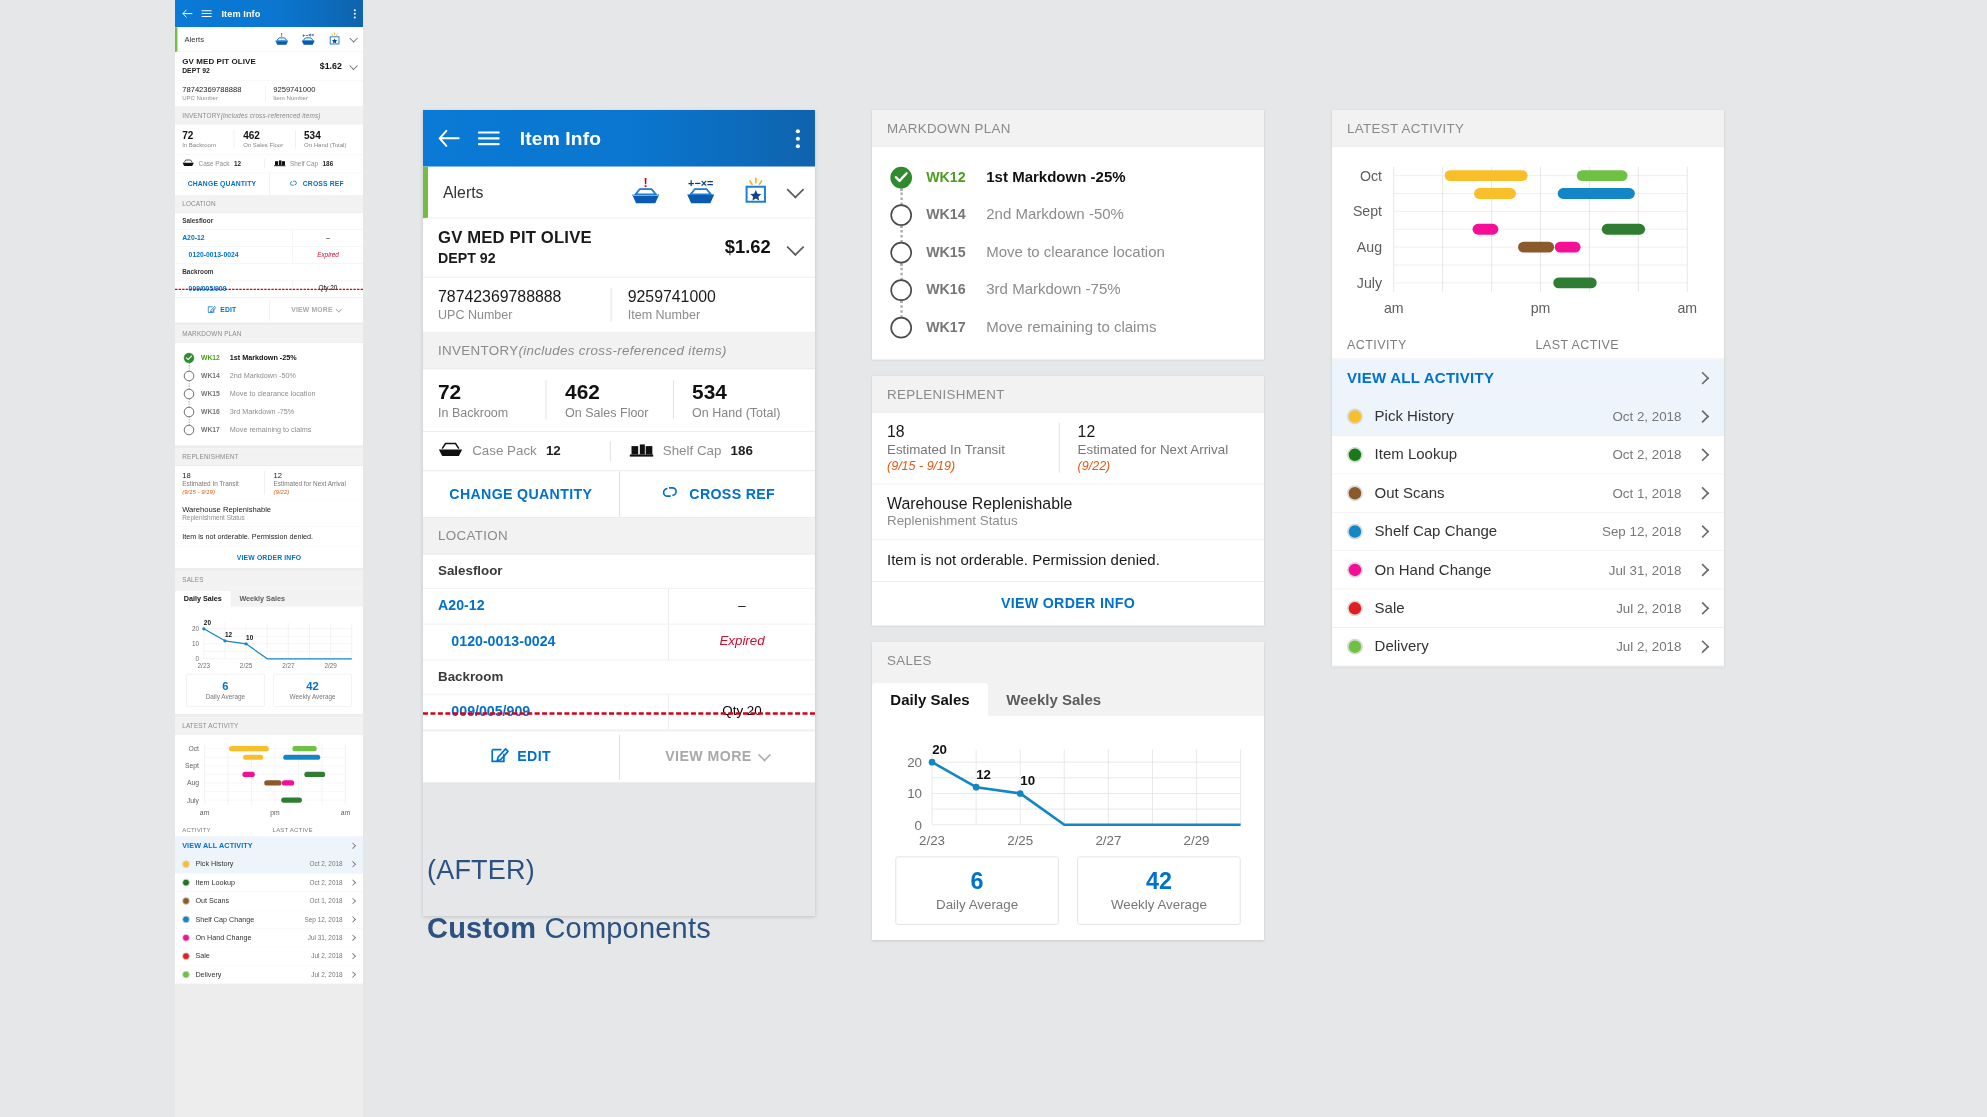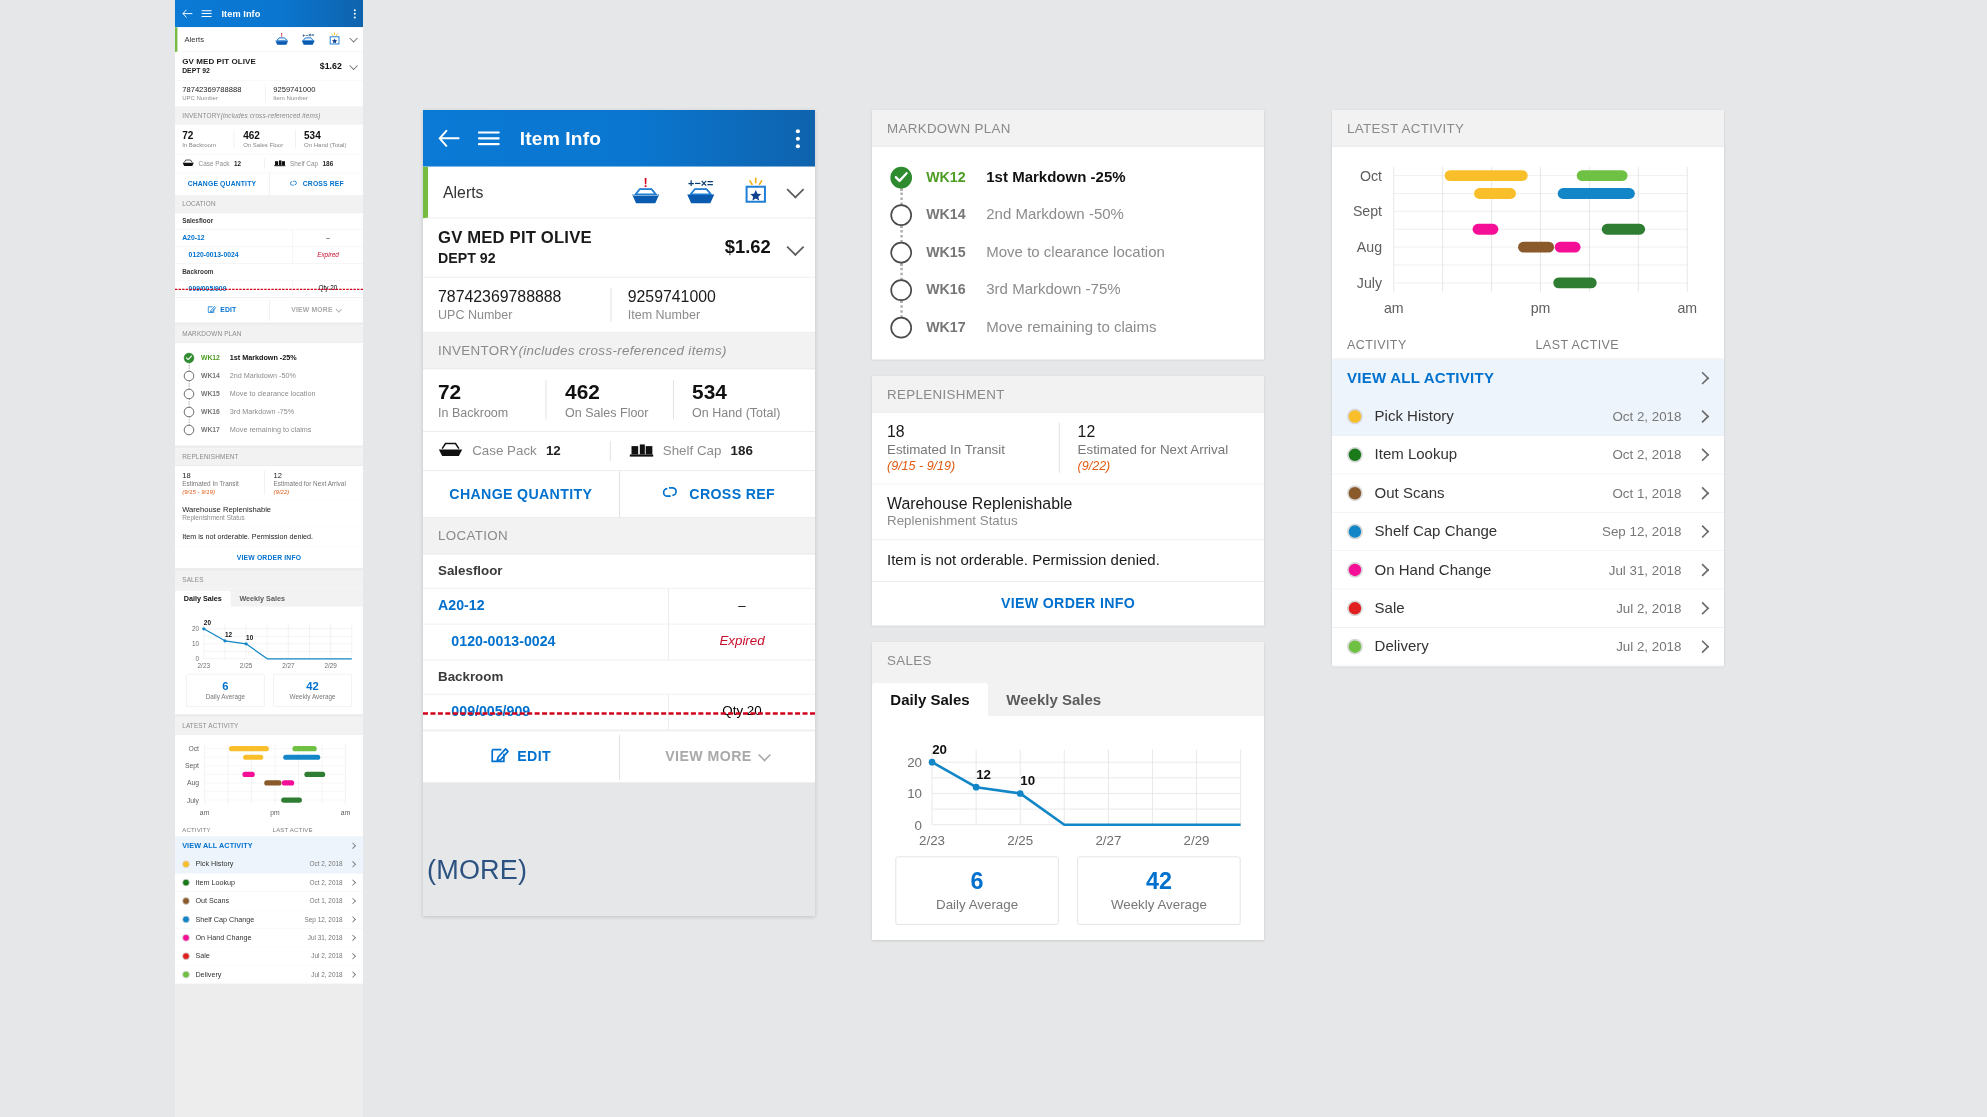--- a/index.html
+++ b/index.html
@@ -963,14 +963,17 @@
             <span class="act-name">Delivery</span>
             <span class="act-date">Jul 2, 2018</span>
             <span class="chev-r"></span>
           </div>
         </div>
   </div>
     </div>
 </div>
 
 <div id="caption">
-  <div id="cap1">(MORE)</div>
+  <div id="cap1">(AFTER)</div>
+  <div id="cap2">
+    <b>Custom</b><span> Components</span>
+  </div>
 </div>
 
 </body></html>

